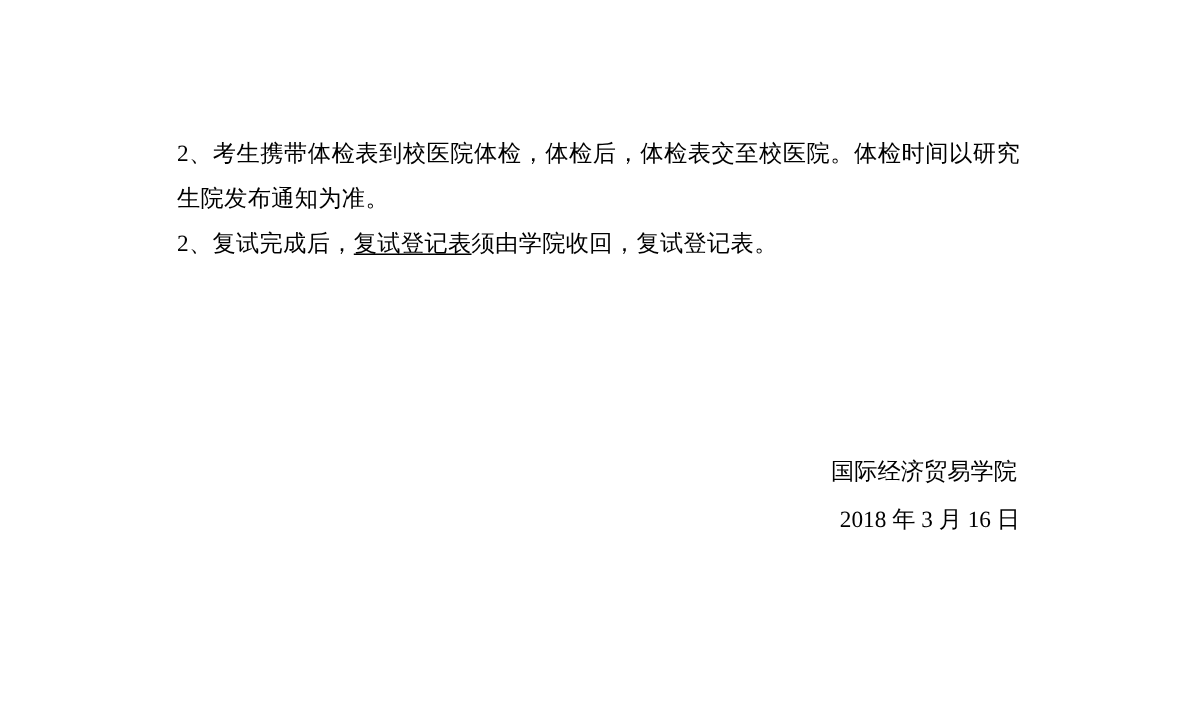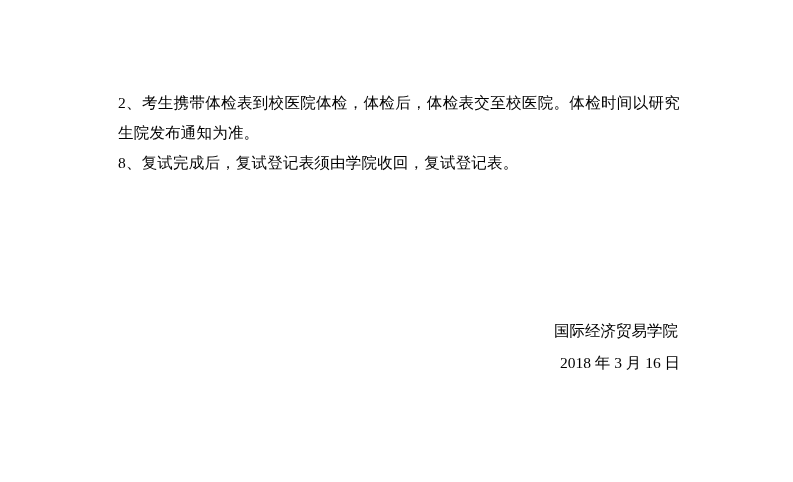--- a/index.html
+++ b/index.html
@@ -28,26 +28,27 @@
   }
   .para {
     font-size: 15.5px;
     line-height: 30px;
     text-align: justify;
     text-justify: inter-ideograph;
     margin: 0;
     letter-spacing: 0.2px;
   }
   .para .underline {
+    text-decoration: underline;
     text-underline-offset: 2px;
   }
   .sign-block {
     position: absolute;
     left: 118px;
-    top: 315px;
+    top: 299px;
     width: 562px;
   }
   .sign-line {
     font-size: 15.5px;
     line-height: 32px;
     text-align: right;
     margin: 0;
   }
   .sign-line.indent-right {
     padding-right: 2px;
@@ -58,21 +59,21 @@
 </style>
 </head>
 <body>
 
 <div class="page">
 
   <div class="body-block">
 
     <p class="para">2、考生携带体检表到校医院体检，体检后，体检表交至校医院。体检时间以研究生院发布通知为准。</p>
 
-    <p class="para"><span>8、复试完成后，</span><span class="underline">复试登记表</span><span>须由学院收回，复试登记表。</span></p>
+    <p class="para"><span>2、复试完成后，</span><span class="underline">复试登记表</span><span>须由学院收回，复试登记表。</span></p>
 
 
   </div>
 
   <div class="sign-block">
     <p class="sign-line indent-right">国际经济贸易学院</p>
     <p class="sign-line date">2018 年 3 月 16 日</p>
   </div>
 
 </div>

